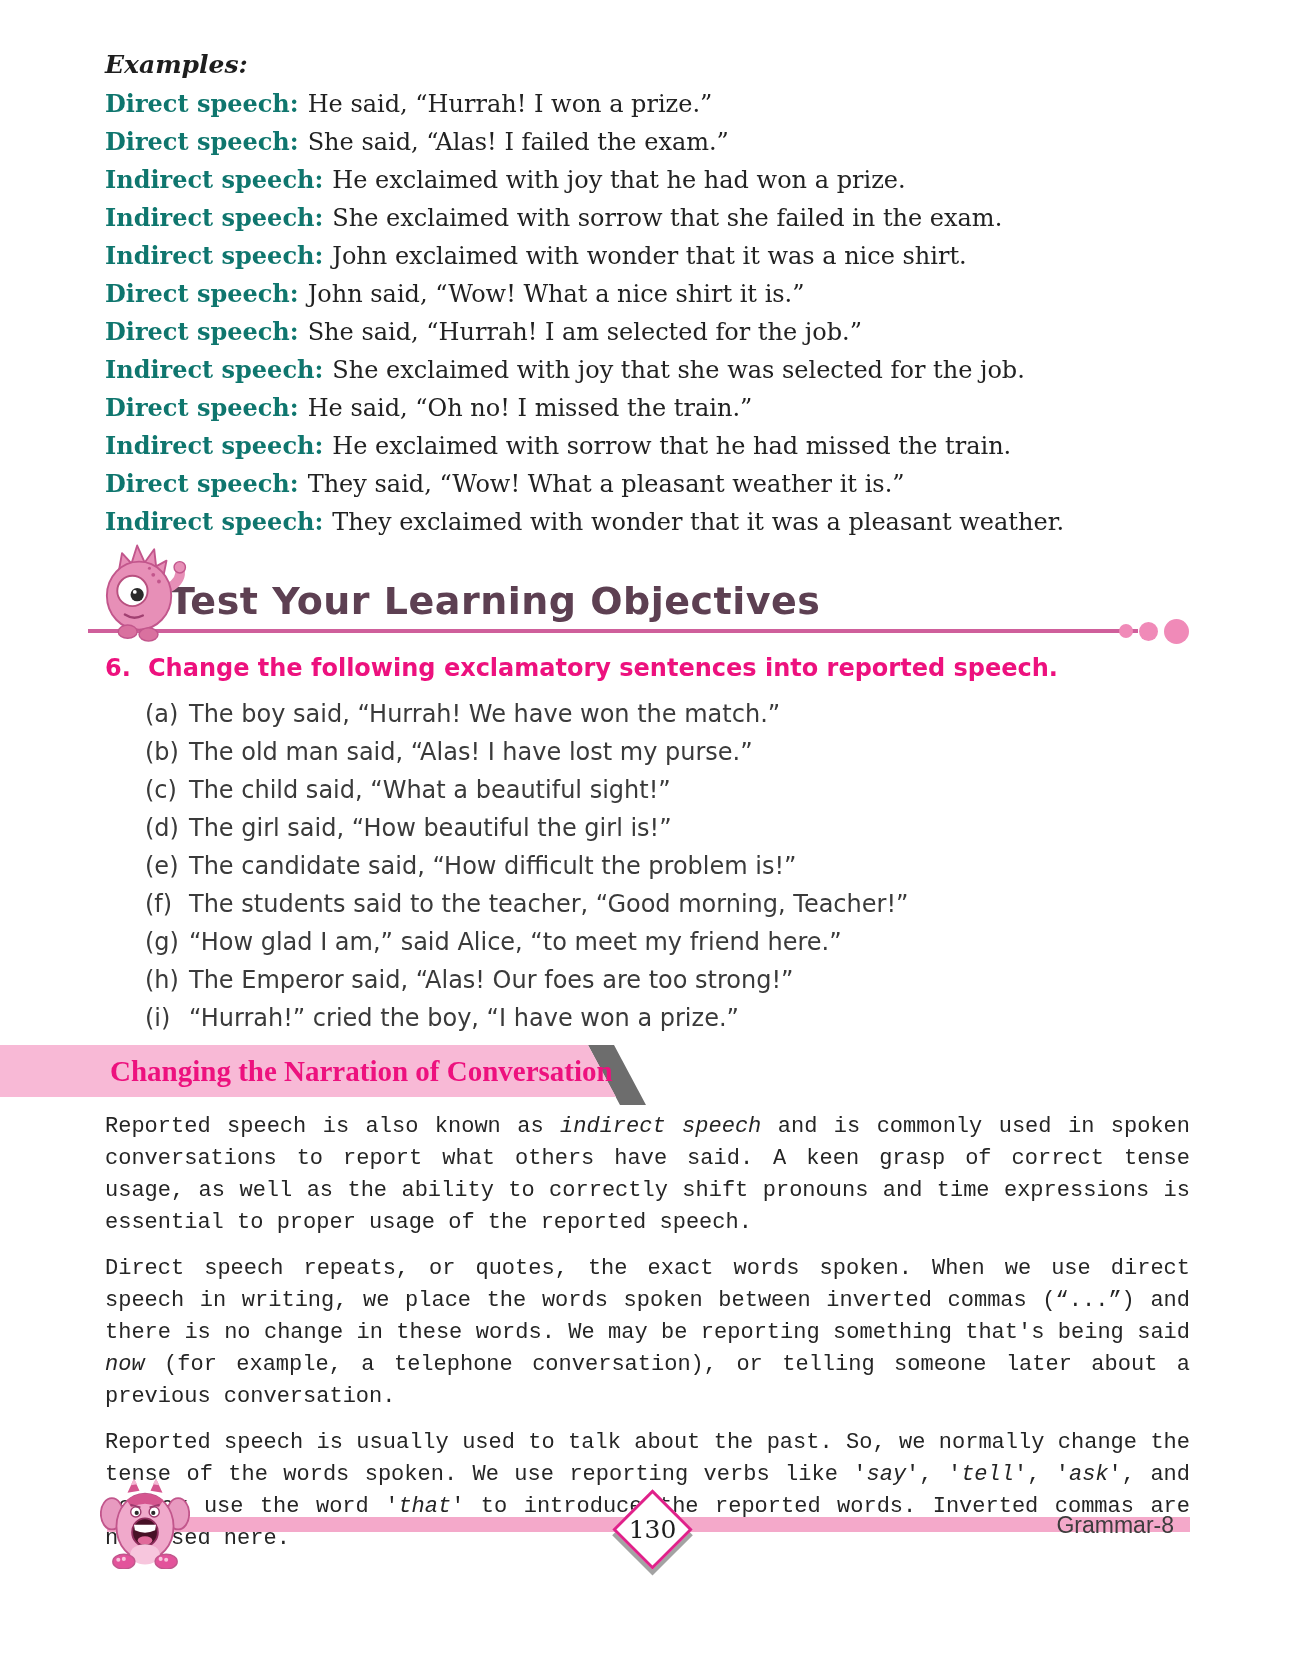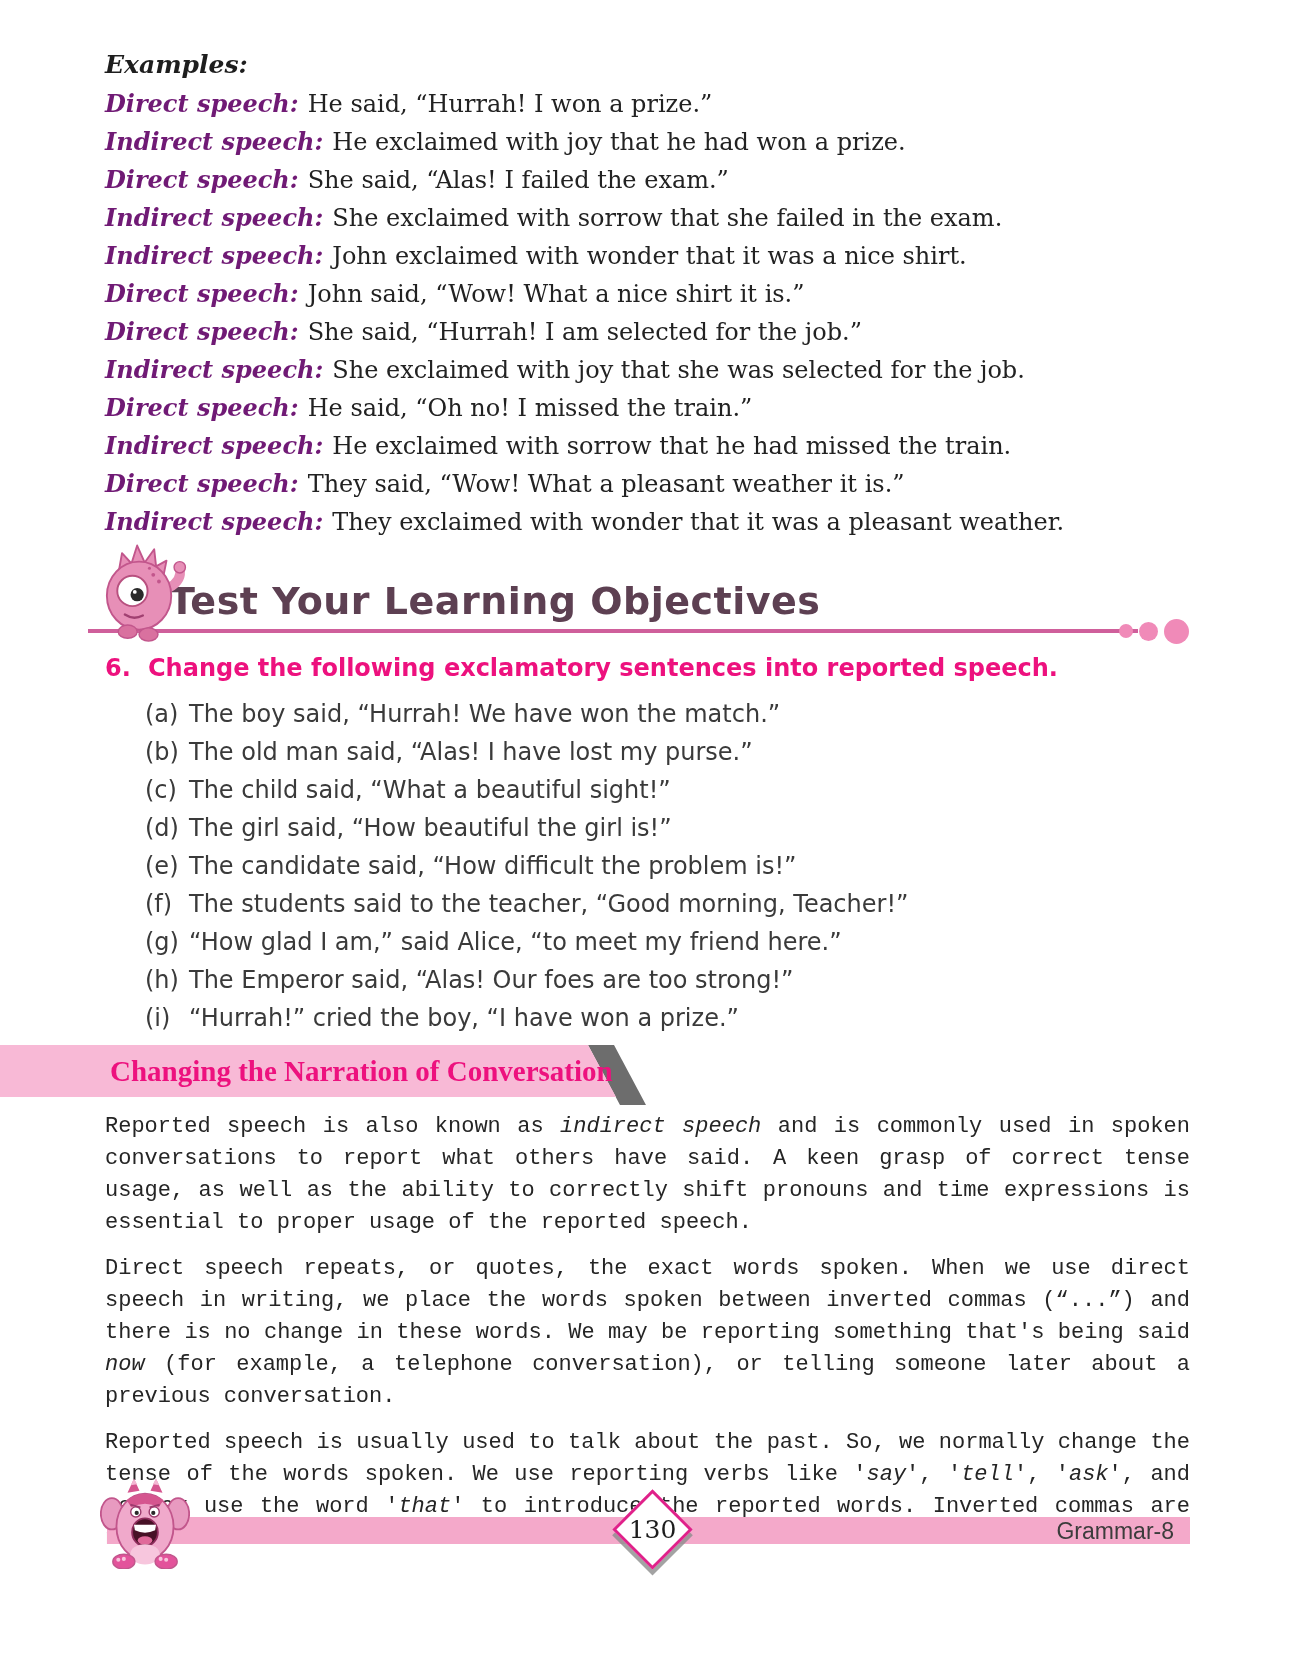--- a/index.html
+++ b/index.html
@@ -14,21 +14,21 @@
     --sansink:#3a3a3a;
   }
   *{margin:0;padding:0;box-sizing:border-box;}
   body{background:#ffffff;font-family:"DejaVu Serif",serif;}
   .page{position:relative;width:1296px;height:1656px;background:#ffffff;overflow:hidden;}
   .content{padding:45px 106px 0 105px;}
 
   
   .ex-heading{font:bold italic 25px "DejaVu Serif",serif;line-height:40px;color:#1e1e1e;}
   .ex-line{font-size:24px;line-height:38px;color:#222222;white-space:nowrap;}
-  .ex-label{font-weight:bold;font-style:italic;margin-right:9px;color:#701a75;}
+  .ex-label{font-weight:bold;margin-right:9px;color:#0f766e;}
 
   
   .tylo{position:relative;height:92px;}
   .tylo-line{position:absolute;left:-17px;bottom:0;width:1050px;height:4px;background:var(--rose);}
   .tylo-dot{position:absolute;border-radius:50%;background:var(--dotpink);}
   .tylo-dot.d1{width:14px;height:14px;left:1014px;bottom:-5px;}
   .tylo-dot.d2{width:19px;height:19px;left:1034px;bottom:-8px;}
   .tylo-dot.d3{width:25px;height:25px;left:1059px;bottom:-11px;}
   .tylo-title{position:absolute;left:64px;bottom:10px;font:bold 38px "DejaVu Sans",sans-serif;color:var(--plum);letter-spacing:0.5px;margin-top:16px;}
   .tylo-mascot{position:absolute;left:-14px;bottom:-10px;width:98px;height:106px;z-index:2;}
@@ -49,43 +49,43 @@
              clip-path:polygon(0 0,588px 0,616px 52px,0 52px);}
   .banner-title{position:absolute;left:110px;top:50%;transform:translateY(-50%);
                 font:bold 29px "Liberation Serif",serif;color:var(--accent);z-index:2;}
 
   
   .para{font-size:22px;line-height:32px;text-align:justify;color:var(--ink);margin-top:14px;
         font-family:Liberation Mono, monospace;}
   .para .it{font-style:italic;}
 
   
-  .footer-strip{position:absolute;left:107px;top:1517px;width:1083px;height:27px;background:var(--strippink);z-index:1;}
+  .footer-strip{position:absolute;left:107px;top:1517px;width:1083px;height:15px;background:var(--strippink);z-index:1;}
   .book-label{position:absolute;right:16px;top:50%;transform:translateY(-50%);
               font:23px "Liberation Sans",sans-serif;color:#3c3c3c;}
   .diamond{position:absolute;left:624px;top:1501px;width:57px;height:57px;background:#ffffff;
            border:3px solid var(--diamond);transform:rotate(45deg);
            box-shadow:4px 4px 0 rgba(140,140,140,0.8);z-index:2;}
   .diamond-inner{position:absolute;left:0;top:0;width:100%;height:100%;transform:rotate(-45deg);
                  display:flex;align-items:center;justify-content:center;
                  font:25px "DejaVu Serif",serif;color:#1d1d1d;}
   .footer-mascot{position:absolute;left:100px;top:1477px;width:90px;height:92px;z-index:3;}
 </style>
 </head>
 <body>
 
 <div class="page">
   <div class="content">
 
     <section>
       <div class="ex-heading">Examples:</div>
       <div>
           <div class="ex-line"><span class="ex-label">Direct speech:</span><span class="ex-text">He said, “Hurrah! I won a prize.”</span></div>
+          <div class="ex-line"><span class="ex-label">Direct speech:</span><span class="ex-text">She said, “Alas! I failed the exam.”</span></div>
           <div class="ex-line"><span class="ex-label">Indirect speech:</span><span class="ex-text">He exclaimed with joy that he had won a prize.</span></div>
-          <div class="ex-line"><span class="ex-label">Direct speech:</span><span class="ex-text">She said, “Alas! I failed the exam.”</span></div>
           <div class="ex-line"><span class="ex-label">Indirect speech:</span><span class="ex-text">She exclaimed with sorrow that she failed in the exam.</span></div>
           <div class="ex-line"><span class="ex-label">Indirect speech:</span><span class="ex-text">John exclaimed with wonder that it was a nice shirt.</span></div>
           <div class="ex-line"><span class="ex-label">Direct speech:</span><span class="ex-text">John said, “Wow! What a nice shirt it is.”</span></div>
           <div class="ex-line"><span class="ex-label">Direct speech:</span><span class="ex-text">She said, “Hurrah! I am selected for the job.”</span></div>
           <div class="ex-line"><span class="ex-label">Indirect speech:</span><span class="ex-text">She exclaimed with joy that she was selected for the job.</span></div>
           <div class="ex-line"><span class="ex-label">Direct speech:</span><span class="ex-text">He said, “Oh no! I missed the train.”</span></div>
           <div class="ex-line"><span class="ex-label">Indirect speech:</span><span class="ex-text">He exclaimed with sorrow that he had missed the train.</span></div>
           <div class="ex-line"><span class="ex-label">Direct speech:</span><span class="ex-text">They said, “Wow! What a pleasant weather it is.”</span></div>
           <div class="ex-line"><span class="ex-label">Indirect speech:</span><span class="ex-text">They exclaimed with wonder that it was a pleasant weather.</span></div>
         </div>

